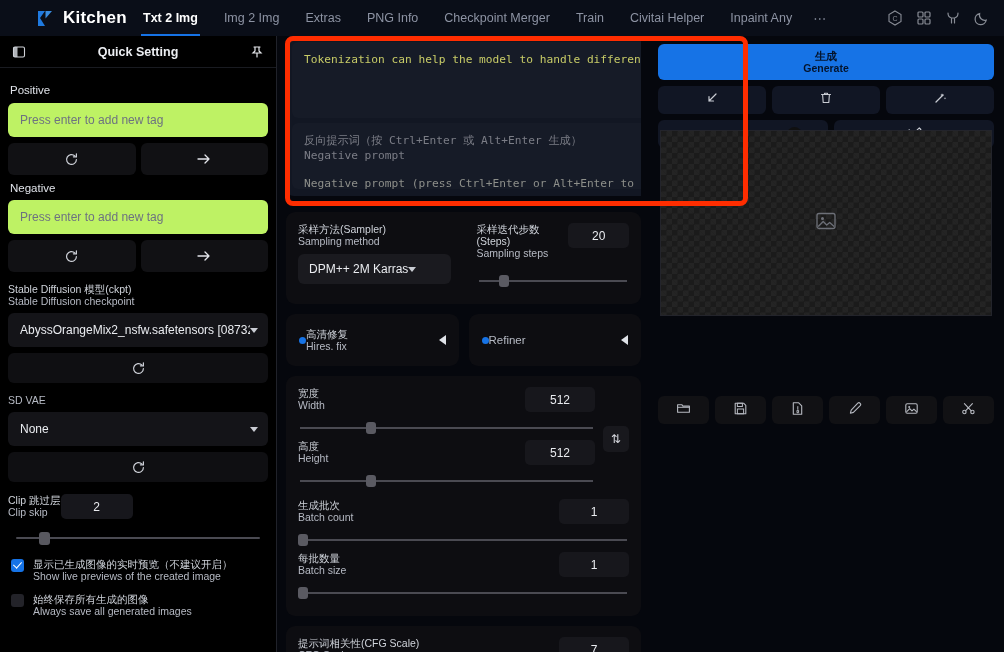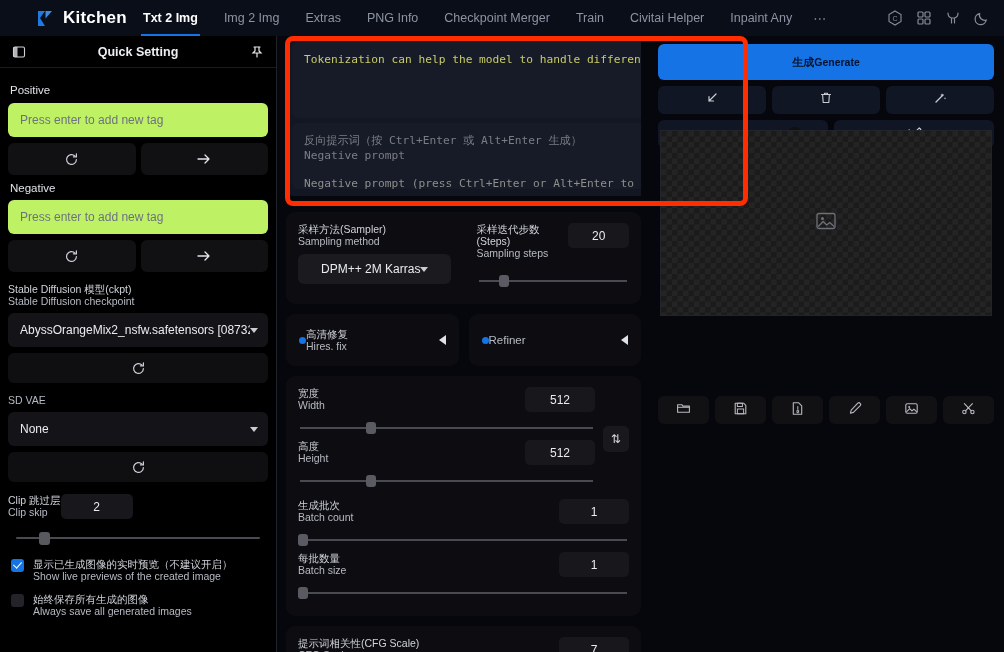--- a/index.html
+++ b/index.html
@@ -103,40 +103,40 @@
   }
 
   .card { background: #0d0d11; border-radius: 9px; padding: 11px 12px 13px 12px; margin-bottom: 10px; }
   .card.sampler { margin-top: 176px; }
   .row2 { display: flex; gap: 26px; }
   .col { flex: 1; min-width: 0; }
   .inline-head { display: flex; align-items: flex-start; justify-content: space-between; gap: 8px; }
   .numbox-w { width: 70px; height: 25px; background: #17171c; border-radius: 5px; display:flex; align-items:center; justify-content:center; font-size:12px; color:#e9ebef; cursor:text; }
   .sel-dark {
     height: 30px; background: #1a1a1f; border-radius: 6px; display: flex; align-items: center;
-    justify-content: center; padding: 0 10px 0 11px; font-size: 12px; color: #eaecf0; margin-top: 7px; cursor: pointer;
+    justify-content: flex-start; padding: 0 10px 0 11px; font-size: 12px; color: #eaecf0; margin-top: 7px; cursor: pointer;
   }
   .acc-row { display: flex; gap: 10px; margin-bottom: 10px; }
   .acc {
     flex: 1; height: 52px; background: #0d0d11; border-radius: 9px;
     display: flex; align-items: center; padding: 0 13px; cursor: pointer;
   }
   .dot { width: 7px; height: 7px; border-radius: 50%; background: #1673e6; flex: 0 0 auto; }
   .tri-left { margin-left: auto; border-top: 5px solid transparent; border-bottom: 5px solid transparent; border-right: 7px solid #dfe2e8; }
   .wh-wrap { display: flex; gap: 8px; }
   .wh-main { flex: 1; min-width: 0; }
   .swapbtn { width: 26px; height: 26px; background: #18181d; border-radius: 5px; display: flex; align-items: center; justify-content: center; align-self: center; cursor: pointer; font-size: 12px; color: #d8dae0; }
   .slider2 { position: relative; height: 16px; margin: 8px 0 2px 0; cursor: pointer; }
   .slider2 .track { position: absolute; top: 7px; left: 2px; right: 2px; height: 2px; background: #4a4a52; }
   .slider2 .knob { position: absolute; top: 2px; width: 10px; height: 12px; background: #5a5a62; border-radius: 3px; }
 
   
   .right { position: absolute; left: 648px; top: 36px; right: 0; bottom: 0; background: #05070d; padding: 8px 10px; }
   .genbtn {
-    height: 36px; background: #1673e6; border-radius: 6px; display: flex; flex-direction: row;
+    height: 36px; background: #1673e6; border-radius: 6px; display: flex; flex-direction: column;
     align-items: center; justify-content: center; cursor: pointer; color: #04142c;
   }
   .genbtn .zh { font-size: 11px; font-weight: bold; line-height: 12px; }
   .genbtn .en { font-size: 10.5px; font-weight: bold; line-height: 12px; }
   .rrow { display: flex; gap: 6px; margin-top: 6px; }
   .rbtn { flex: 1; height: 28px; background: #111624; border-radius: 6px; display: flex; align-items: center; justify-content: center; cursor: pointer; }
   .rbtn.wide2 { flex: 2.05; }
   .xbadge { width: 15px; height: 15px; border-radius: 50%; background: #101010; display: flex; align-items: center; justify-content: center; font-size: 10px; color: #cfd2d8; font-weight: bold; }
   .preview {
     position: absolute; left: 660px - 648px; top: 94px; left: 12px; right: 12px; height: 186px;

